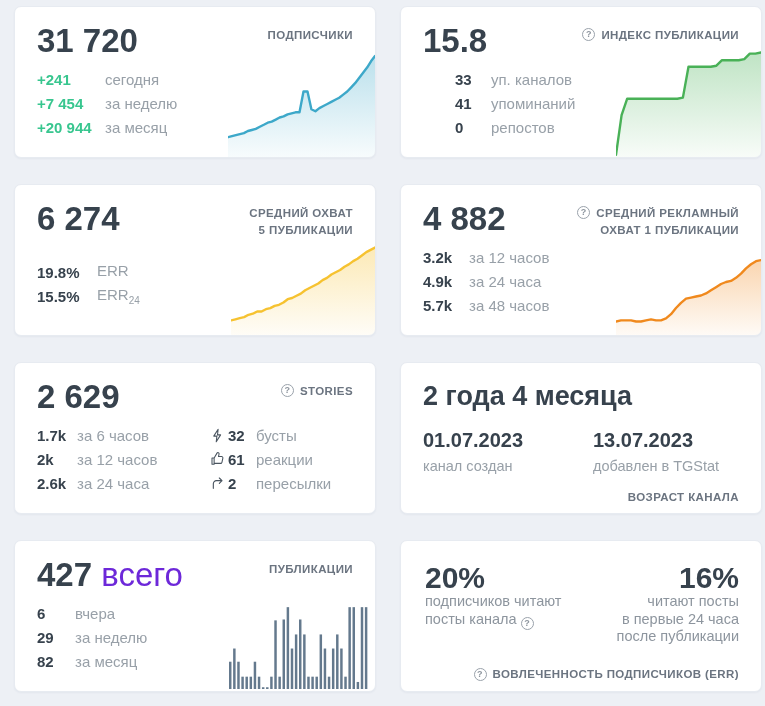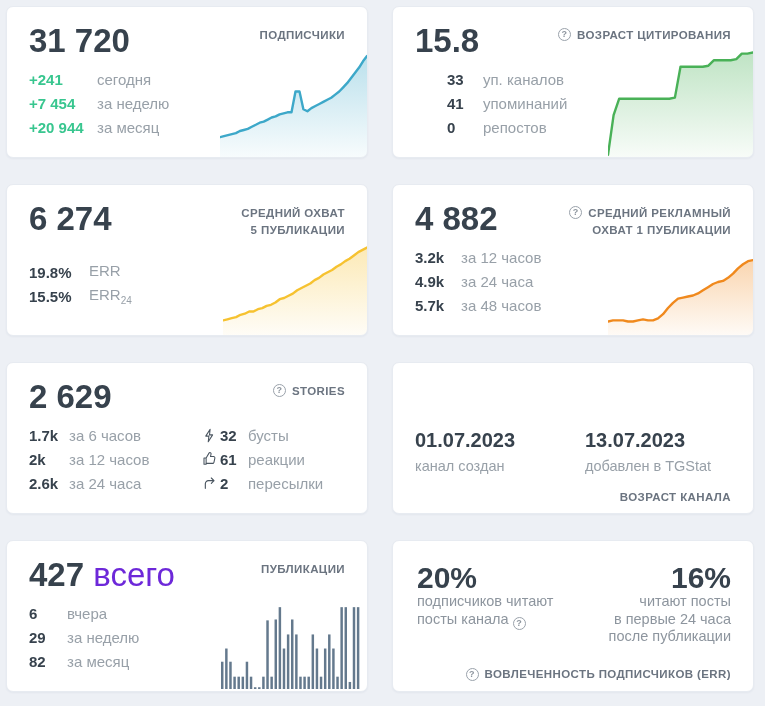--- a/index.html
+++ b/index.html
@@ -8,21 +8,21 @@
     background:#edf0f5;
     font-family:"Liberation Sans", sans-serif;
     color:#37424d;
     overflow:hidden;
   }
   .grid {
     display:grid;
     grid-template-columns:362px 362px;
     grid-template-rows:repeat(4,152px);
     gap:26px 24px;
-    padding:6px 0 0 6px;
+    padding:6px 0 0 14px;
   }
   .card {
     position:relative;
     background:#ffffff;
     border:1px solid #e7ebf1;
     border-radius:7px;
     box-shadow:0 1px 2px rgba(40,60,90,.05);
     overflow:hidden;
   }
   .big {
@@ -120,21 +120,21 @@
           </defs>
           <path d="M0.0 84.2 L4.0 83.2 L7.9 82.2 L11.9 81.1 L15.9 80.1 L19.9 78.0 L23.8 77.0 L27.8 75.9 L31.8 73.8 L35.8 71.8 L39.7 69.7 L43.7 68.6 L47.7 66.6 L51.6 64.5 L55.6 63.4 L59.6 61.4 L63.6 60.3 L67.5 59.3 L71.5 59.3 L75.5 38.5 L79.5 38.5 L83.4 56.2 L87.4 58.2 L91.4 55.1 L95.4 53.0 L99.3 51.0 L103.3 48.9 L107.3 46.8 L111.2 44.7 L115.2 41.6 L119.2 38.5 L123.2 34.3 L127.1 30.2 L131.1 25.0 L135.1 19.8 L139.1 14.6 L143.0 8.3 L147.0 3.1 L147 104 L0 104 Z" fill="url(#grad0)"></path>
           <path d="M0.0 84.2 L4.0 83.2 L7.9 82.2 L11.9 81.1 L15.9 80.1 L19.9 78.0 L23.8 77.0 L27.8 75.9 L31.8 73.8 L35.8 71.8 L39.7 69.7 L43.7 68.6 L47.7 66.6 L51.6 64.5 L55.6 63.4 L59.6 61.4 L63.6 60.3 L67.5 59.3 L71.5 59.3 L75.5 38.5 L79.5 38.5 L83.4 56.2 L87.4 58.2 L91.4 55.1 L95.4 53.0 L99.3 51.0 L103.3 48.9 L107.3 46.8 L111.2 44.7 L115.2 41.6 L119.2 38.5 L123.2 34.3 L127.1 30.2 L131.1 25.0 L135.1 19.8 L139.1 14.6 L143.0 8.3 L147.0 3.1" fill="none" stroke="#3da8c9" stroke-width="2.4" stroke-linejoin="round" stroke-linecap="round"></path>
         </svg></div>
   </div>
 
   <div class="card card-citation">
     <div class="big">15.8</div>
     <div class="head">
       <span class="qicon">?</span>
-      <span class="lines">ВОЗРАСТ ЦИТИРОВАНИЯ</span>
+      <span class="lines">ИНДЕКС ПУБЛИКАЦИИ</span>
     </div>
     <div class="stats">
       <div class="stat-row">
         <span class="stat-num">33</span>
         <span class="stat-label">уп. каналов</span>
       </div>
       <div class="stat-row">
         <span class="stat-num">41</span>
         <span class="stat-label">упоминаний</span>
       </div>
@@ -265,20 +265,21 @@
               <path d="M5 20v-7a4.5 4.5 0 0 1 4.5-4.5H18 M14 4.5 18 8.5 14 12.5" fill="none" stroke="currentColor" stroke-width="1.7" stroke-linejoin="round" stroke-linecap="round"></path>
             </svg>
         </span>
         <span class="stat-num">2</span>
         <span class="stat-label">пересылки</span>
       </div>
     </div>
   </div>
 
   <div class="card card-age">
+    <div class="age-big">2 года 4 месяца</div>
     <div class="age-col left">
       <div class="age-date">01.07.2023</div>
       <div class="age-cap">канал создан</div>
     </div>
     <div class="age-col right">
       <div class="age-date">13.07.2023</div>
       <div class="age-cap">добавлен в TGStat</div>
     </div>
     <div class="foot">
       <span>ВОЗРАСТ КАНАЛА</span>

